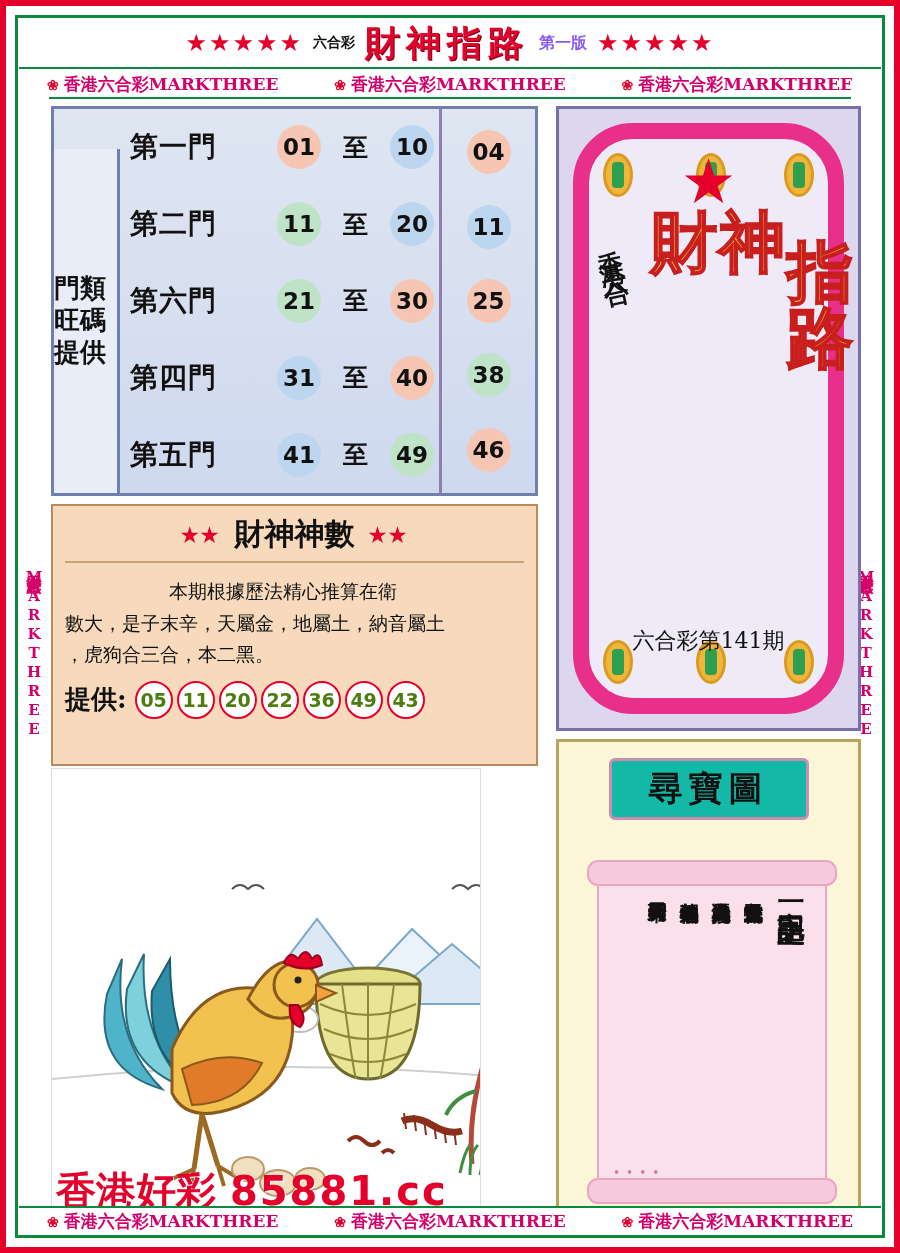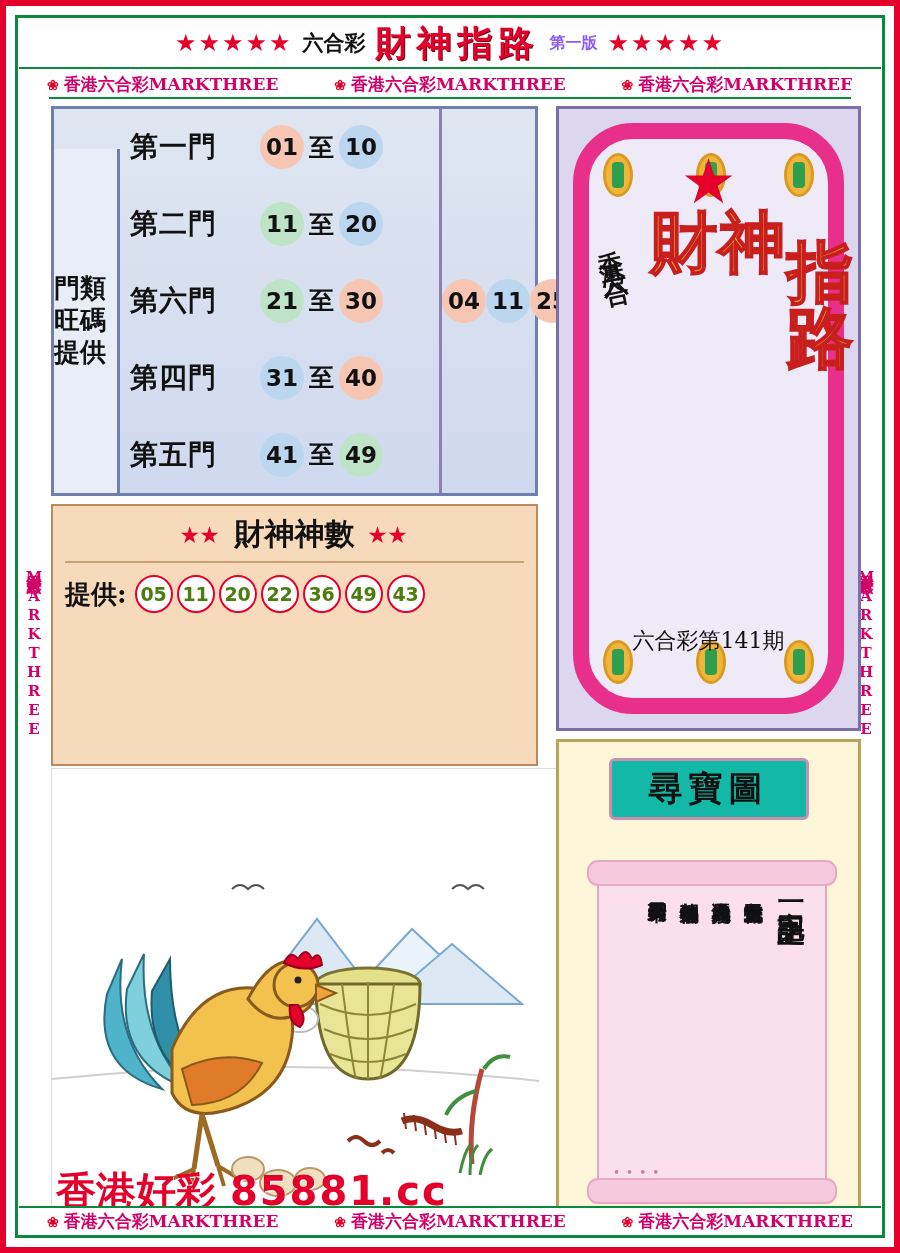--- a/index.html
+++ b/index.html
@@ -52,21 +52,21 @@
     height:50px;
     background:#ffffff;
     border-bottom:2px solid #0a8a3c;
     display:flex;
     align-items:center;
     justify-content:center;
     gap:10px;
   }
   .stars { color:#e4002b; font-size:24px; letter-spacing:2px; line-height:1; }
   .hdr-small {
-    font-size:21px; color:#111; font-weight:bold;
+    font-size:14px; color:#111; font-weight:bold;
     font-family:Liberation Serif, serif;
   }
   .hdr-main {
     font-size:35px; color:#e4002b; font-weight:bold;
     letter-spacing:6px;
     font-family:Liberation Mono, monospace;
     text-shadow:1px 1px 0 #7a0015;
   }
   .hdr-edition { font-size:16px; color:#8b5cf6; font-weight:bold; }
 
@@ -114,38 +114,38 @@
     line-height:1.22;
     padding:6px 0;
     margin-top:40px;
   }
   .gates-rows { flex:1; display:flex; flex-direction:column; }
   .gate-row {
     flex:1;
     display:flex;
     align-items:center;
     padding-left:10px;
-    gap:2px;
+    gap:19px;
   }
   .gate-name { font-size:28px; font-weight:bold; color:#111; width:128px; letter-spacing:1px;}
   .ball {
     width:44px; height:44px; border-radius:50%;
     display:flex; align-items:center; justify-content:center;
     font-size:23px; font-weight:bold; color:#111;
     font-family:"DejaVu Sans", sans-serif;
     flex:none;
   }
   .ball.red { background:#f7c6b3; }
   .ball.blue { background:#bcd6f0; }
   .ball.green { background:#bfe3c6; }
   .zhi { font-size:25px; font-weight:bold; color:#111; margin:0 3px; }
   .gates-right {
     width:96px;
     border-left:3px solid #8f7fae;
-    display:flex; flex-direction:row;
+    display:flex; flex-direction:column;
     align-items:center; justify-content:space-around;
     padding:6px 0;
   }
 
   
   .panel-shenshu {
     position:absolute; left:0; top:398px;
     width:487px; height:262px;
     background:#f7d9bb;
     border:2px solid #b98a5e;
@@ -176,21 +176,21 @@
     background:#fff;
     display:flex; align-items:center; justify-content:center;
     font-size:19px; font-weight:bold; color:#4d7c0f;
     font-family:"DejaVu Sans", sans-serif;
     flex:none;
   }
 
   
   .panel-picture {
     position:absolute; left:0; top:662px;
-    width:548px; height:458px;
+    width:430px; height:458px;
     background:#bef264;
     border:1px solid #ddd;
     overflow:hidden;
   }
   .pic-sky { position:absolute; inset:0; background:#ffffff; }
   .watermark {
     position:absolute; left:4px; bottom:6px;
     font-size:40px; font-weight:bold;
     font-family:"DejaVu Sans", sans-serif;
     color:#e4002b;
@@ -372,20 +372,25 @@
         <span class="ball red">46</span>
       </div>
     </div>
 
     <div class="panel-shenshu">
       <div class="shenshu-title">
         <span class="stars">★★</span>
         <span>財神神數</span>
         <span class="stars">★★</span>
       </div>
+      <div class="shenshu-body">
+        <p class="indent">本期根據歷法精心推算在衛</p>
+        <p>數大，是子末辛，天屬金，地屬土，納音屬土</p>
+        <p>，虎狗合三合，本二黑。</p>
+      </div>
       <div class="shenshu-provide">
         <span class="lbl">提供:</span>
         <span class="oball">05</span>
         <span class="oball">11</span>
         <span class="oball">20</span>
         <span class="oball">22</span>
         <span class="oball">36</span>
         <span class="oball">49</span>
         <span class="oball">43</span>
       </div>

